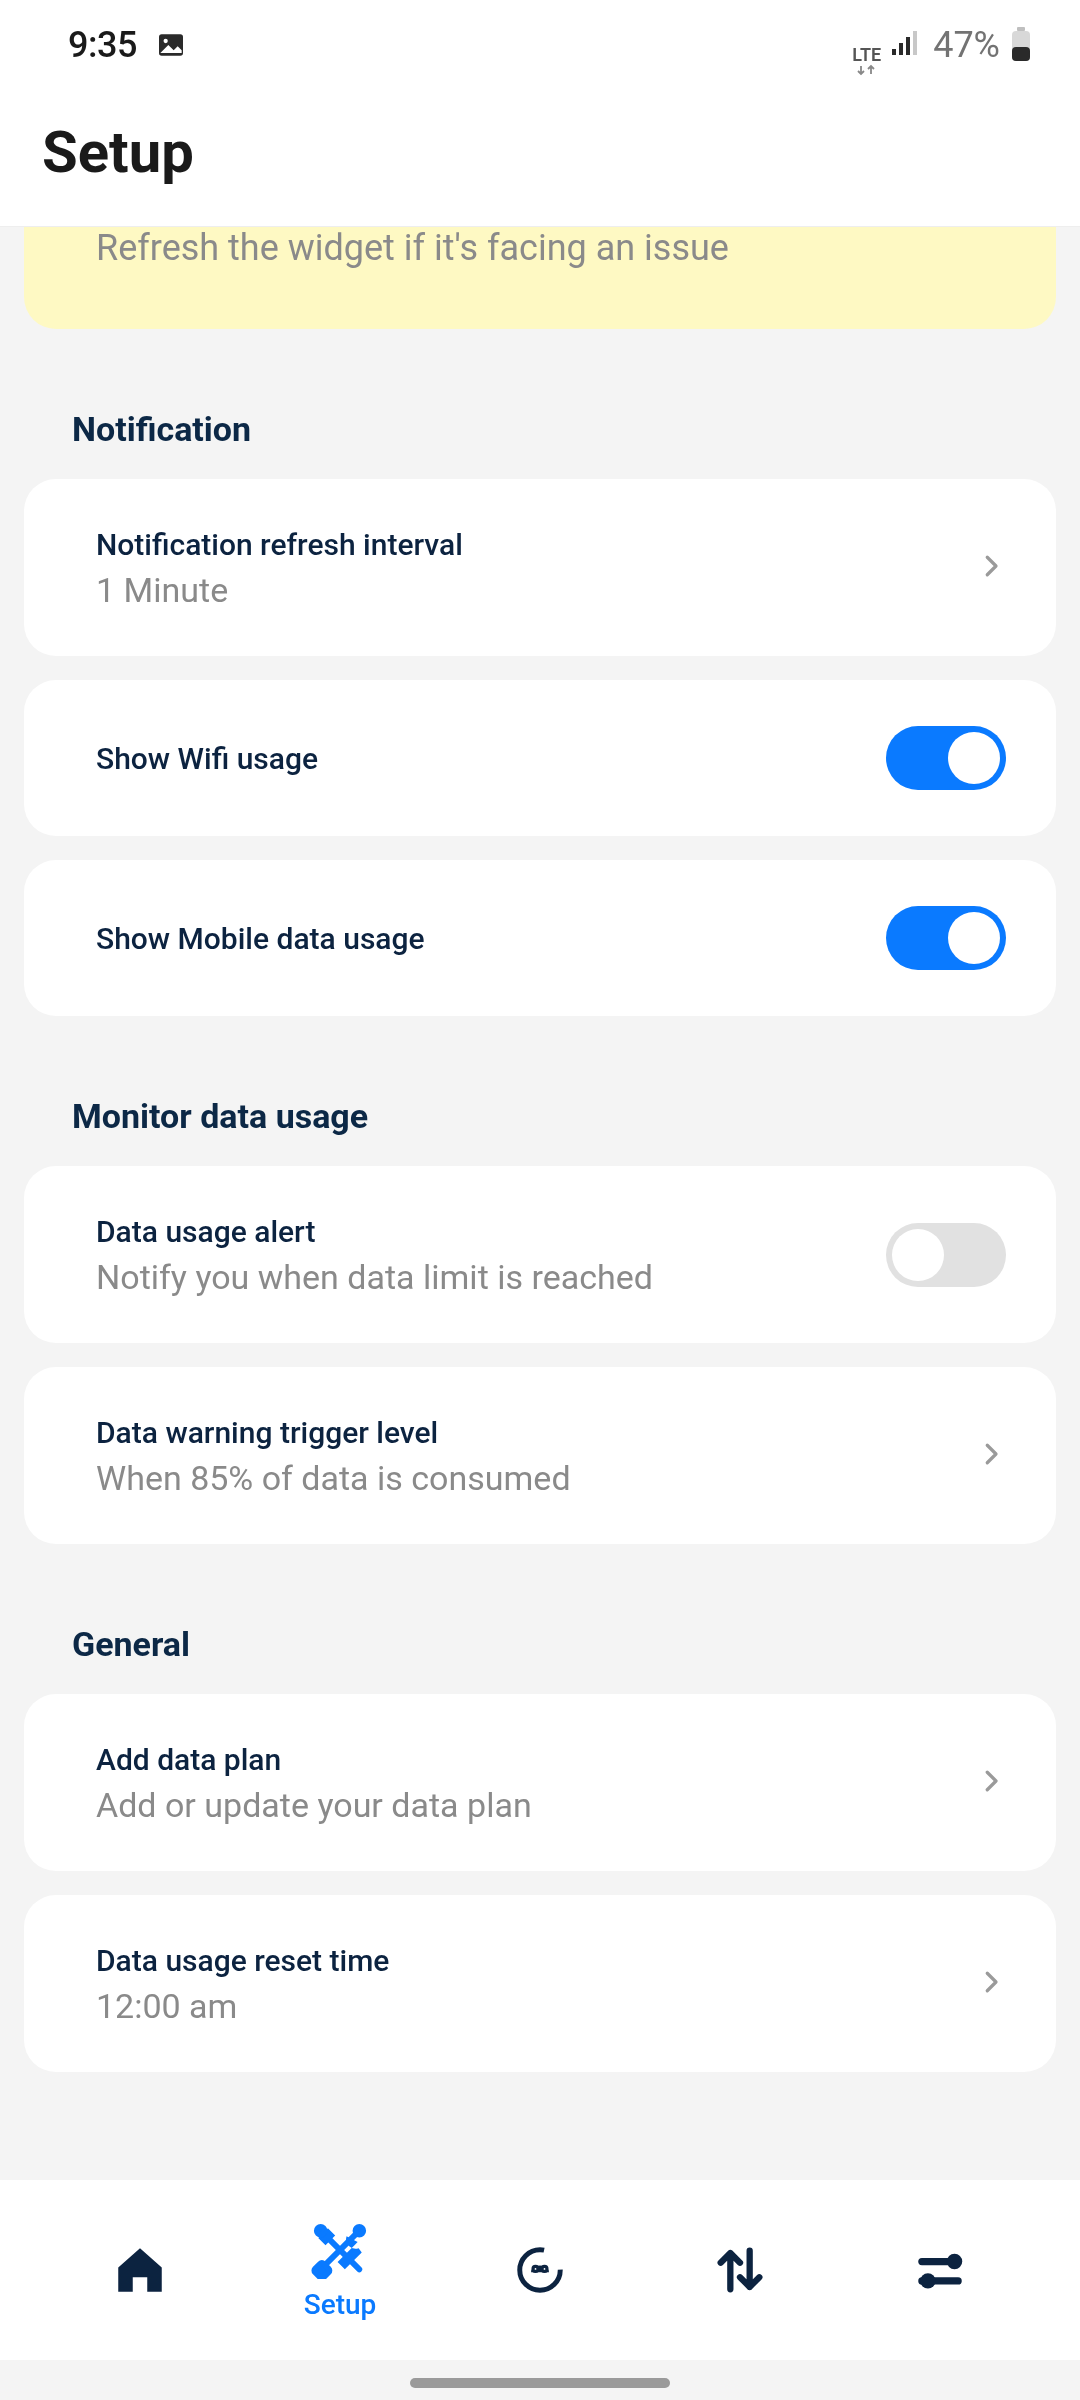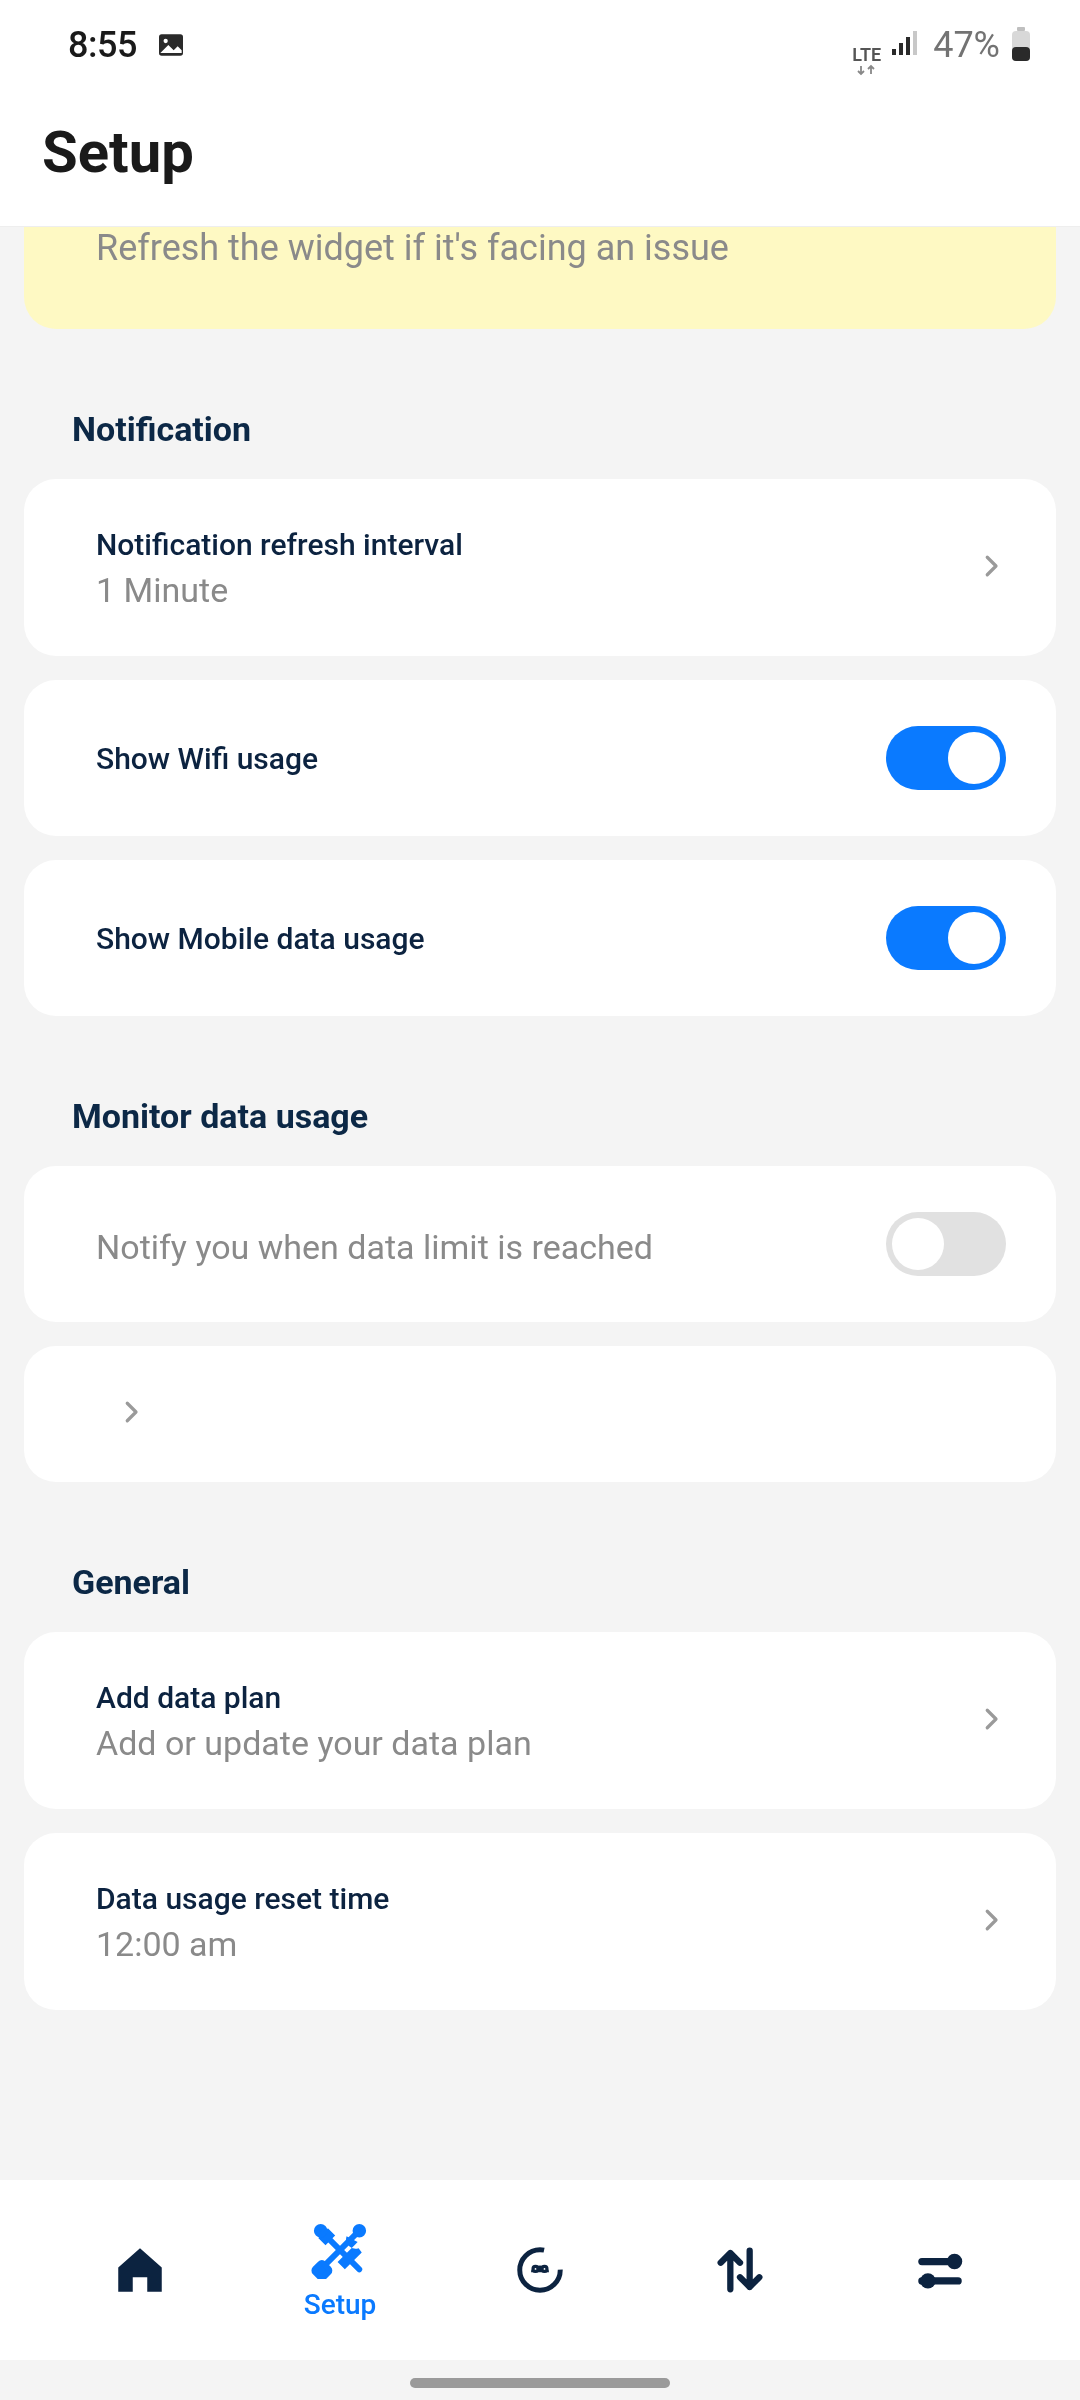--- a/index.html
+++ b/index.html
@@ -55,21 +55,21 @@
   .nav-active svg { color: #0a7aff; }
 
   
   .gesture-bar { position: absolute; bottom: 12px; left: 50%; transform: translateX(-50%); width: 260px; height: 10px; background: #9a9a9a; border-radius: 6px; }
 </style>
 </head>
 <body>
 
 <div class="status-bar">
   <div class="status-left">
-    <span class="status-time">8:55</span>
+    <span class="status-time">9:35</span>
     <span class="status-icon-img">
       <svg viewBox="0 0 24 24" width="32" height="32" fill="#2a2a2a">
           <rect x="3" y="4" width="18" height="16" rx="2"></rect>
           <circle cx="8" cy="9" r="1.6" fill="#fff"></circle>
           <path d="M4 18 L10 12 L14 16 L17 13 L20 16 V18 Z" fill="#fff"></path>
         </svg>
     </span>
   </div>
   <div class="status-right">
     <span style="display:flex;flex-direction:column;align-items:center;line-height:1;">
@@ -140,28 +140,33 @@
           <div class="toggle-knob"></div>
         </div>
     </div>
   </div>
 
   <div class="section">
     <div class="section-title">Monitor data usage</div>
 
     <div class="card">
       <div class="card-text">
+        <div class="card-title">Data usage alert</div>
         <div class="card-sub">Notify you when data limit is reached</div>
       </div>
       <div class="toggle off">
           <div class="toggle-knob"></div>
         </div>
     </div>
 
     <div class="card">
+      <div class="card-text">
+        <div class="card-title">Data warning trigger level</div>
+        <div class="card-sub">When 85% of data is consumed</div>
+      </div>
       <span class="chevron">
         <svg width="30" height="40" viewBox="0 0 24 24" fill="none">
             <path d="M9 5 L16 12 L9 19" stroke="#9a9a9a" stroke-width="2.6" stroke-linecap="round" stroke-linejoin="round"></path>
           </svg>
       </span>
     </div>
   </div>
 
   <div class="section">
     <div class="section-title">General</div>

